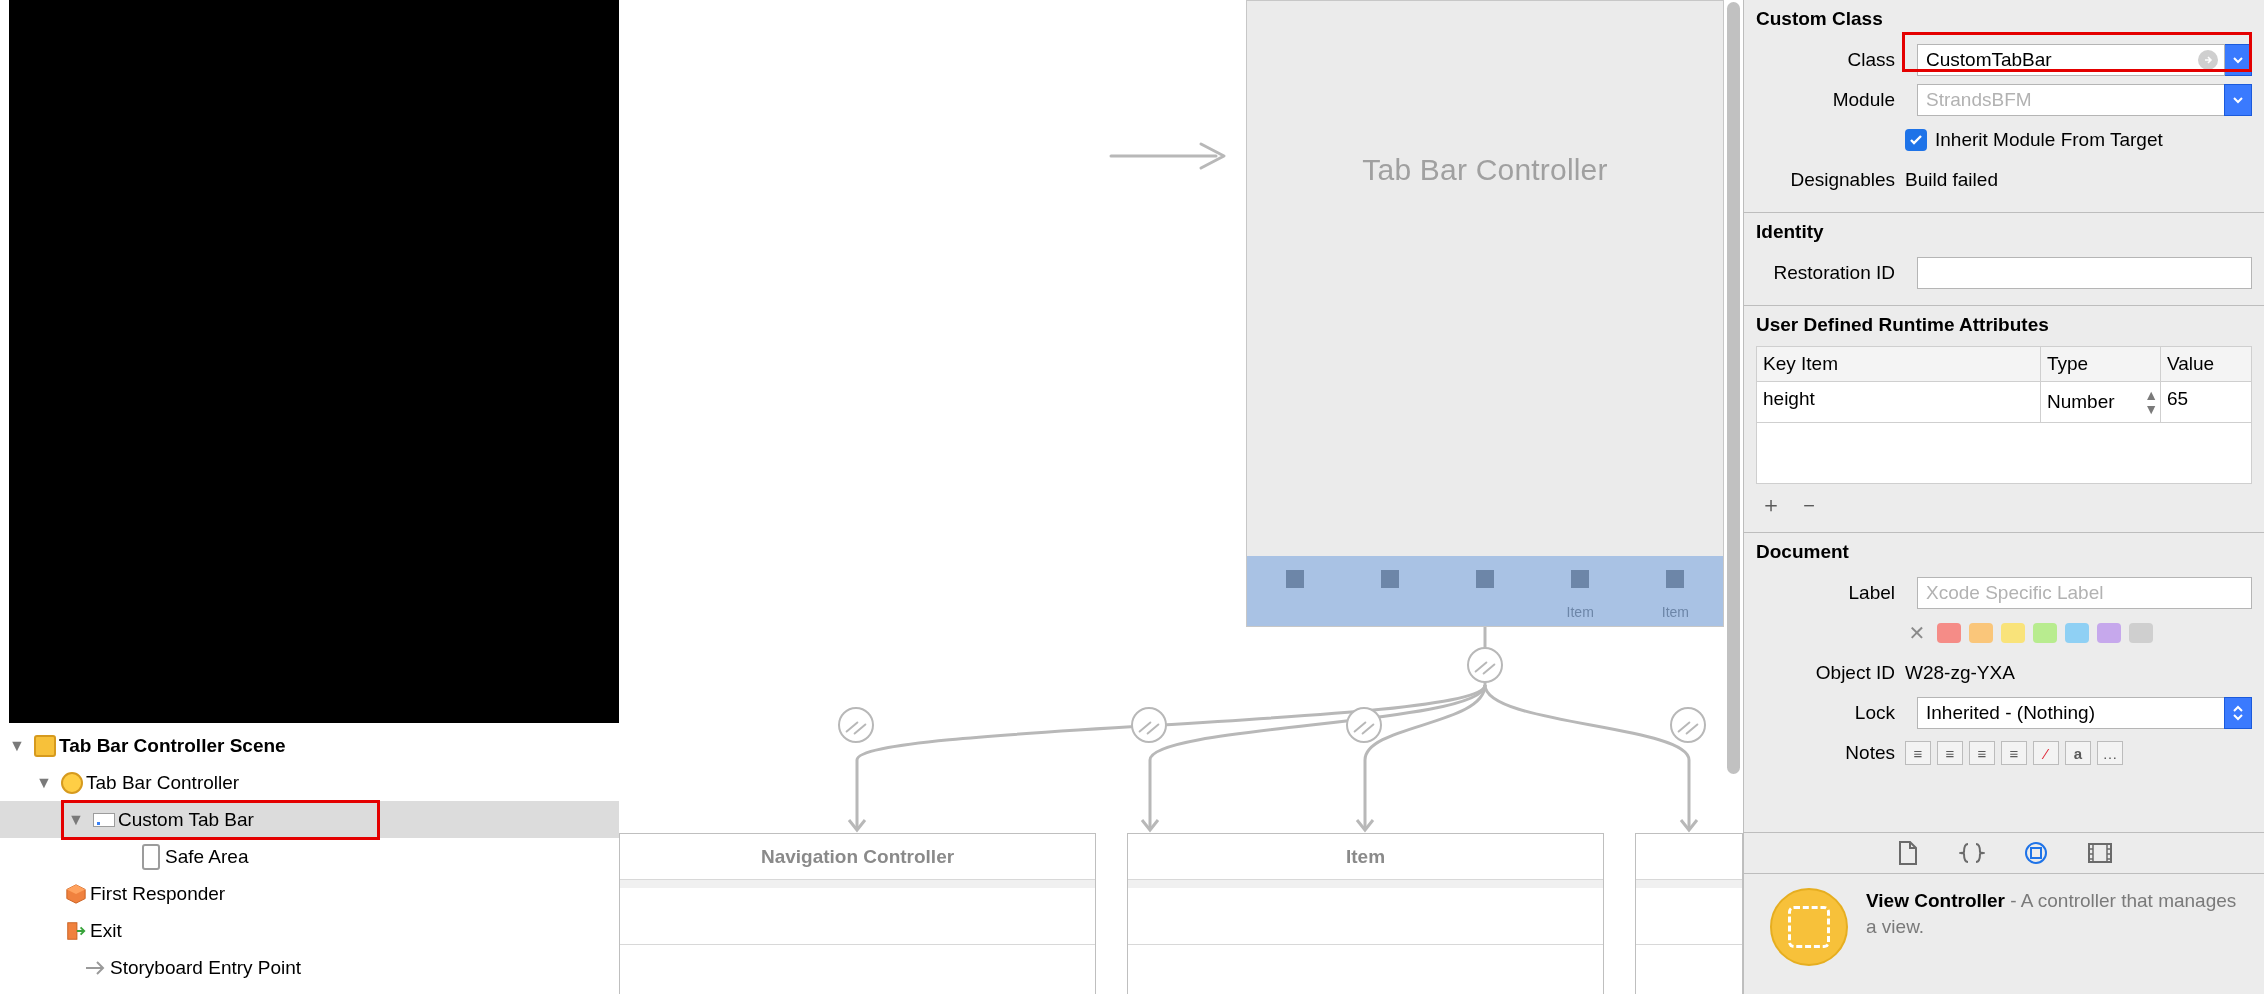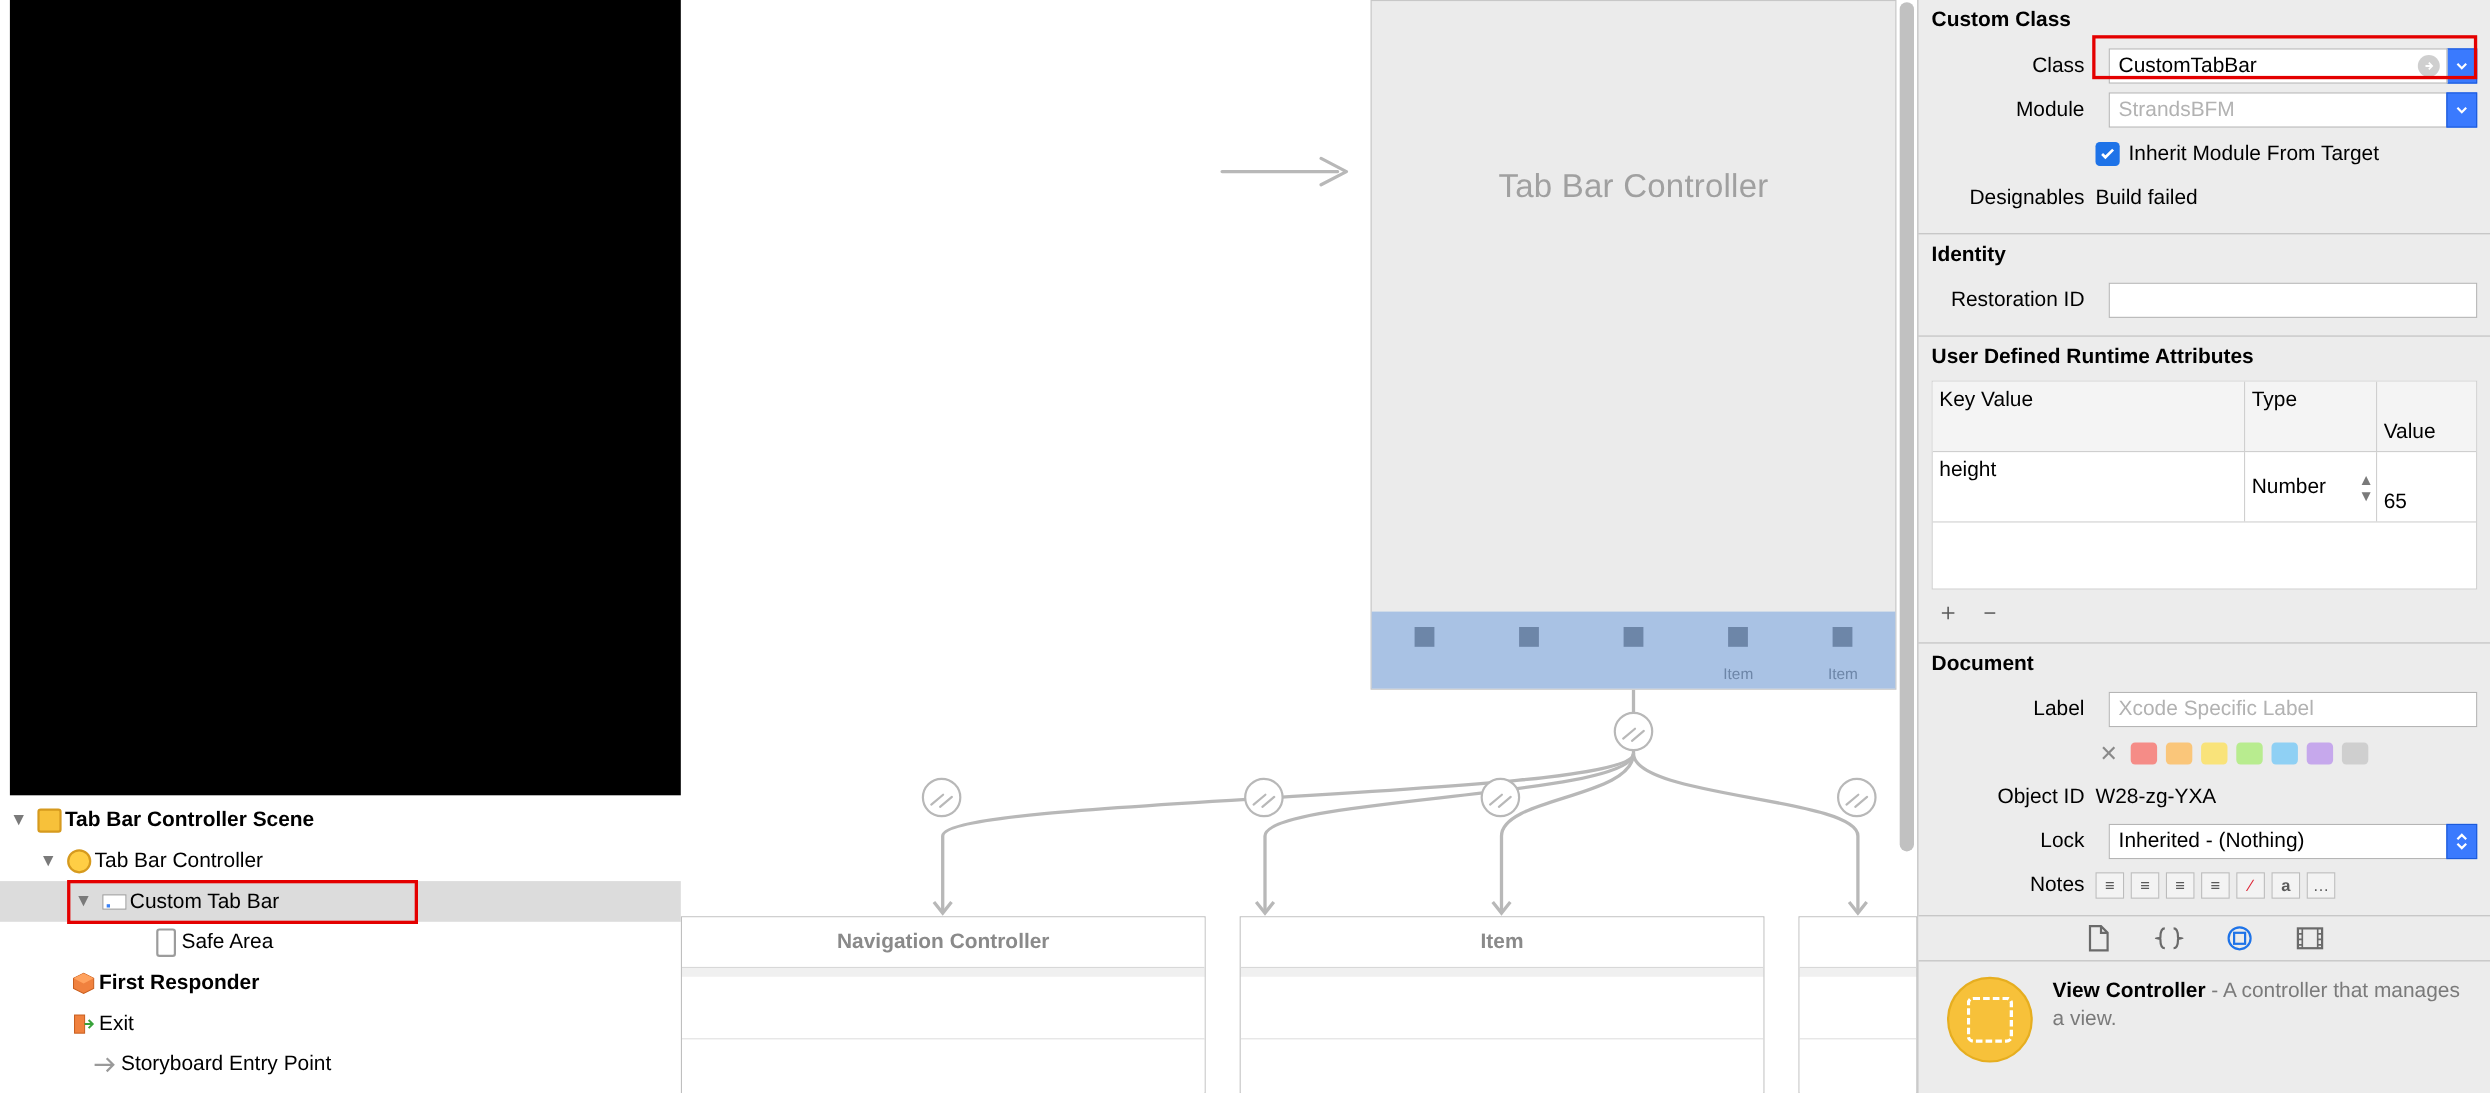--- a/index.html
+++ b/index.html
@@ -20,21 +20,21 @@
 .tree-row { height: 37px; display: flex; align-items: center; }
 .tree-row span.disclosure { width: 18px; margin-right: 4px; color: #7a7a7a; font-size: 16px; }
 .tree-row .icon-slot { width: 28px; display: inline-flex; justify-content: center; }
 .tree-row .label { white-space: nowrap; }
 
 
 #row-scene         { padding-left: 9px;  font-weight: 600; }
 #row-controller    { padding-left: 36px; }
 #row-custom        { padding-left: 68px; background: #dcdcdc; }
 #row-safearea      { padding-left: 137px; }
-#row-firstresp     { padding-left: 62px; font-weight: bold; }
+#row-firstresp     { padding-left: 62px; }
 #row-exit          { padding-left: 62px; }
 #row-entrypoint    { padding-left: 62px; margin-left: 20px; }
 
 
 #custom-highlight {
   position: absolute; left: 61px; top: 800px; width: 319px; height: 40px;
   border: 3px solid #e40000; pointer-events: none;
 }
 
 
@@ -133,21 +133,21 @@
 .clear-dot {
   width: 20px; height: 20px; border-radius: 50%; background: #cfcfcf; display: inline-flex; align-items: center; justify-content: center; margin-left: 6px; color: #fff; font-size: 13px;
 }
 
 
 .udra-head, .udra-row {
   display: grid; grid-template-columns: 1fr 120px 90px; border-bottom: 1px solid #cfcfcf;
 }
 .udra-head { background: #f4f4f4; font-weight: 400; }
 .udra-head div, .udra-row div { padding: 6px 6px; border-right: 1px solid #cfcfcf; }
-.udra-head div:last-child, .udra-row div:last-child { border-right: none; margin-top: 29px; }
+.udra-head div:last-child, .udra-row div:last-child { border-right: none; }
 .udra-row .type { display: flex; align-items: center; justify-content: space-between; padding-right: 2px; }
 .udra-footer { display: flex; gap: 16px; padding: 6px 4px 0 4px; font-size: 22px; color: #5a5a5a; }
 
 
 .color-swatches { display: flex; gap: 8px; align-items: center; }
 .sw { width: 24px; height: 20px; border-radius: 4px; }
 .sw-x { width: 24px; height: 20px; color: #8a8a8a; display: inline-flex; align-items: center; justify-content: center; font-size: 20px; }
 
 
 #seg-bar {
@@ -390,21 +390,21 @@
       <div class="ctrl">
         <div class="textbox" style="flex:1"></div>
       </div>
     </div>
   </div>
 
   <div class="panel">
     <h3>User Defined Runtime Attributes</h3>
     <div style="border:1px solid #cfcfcf; background:#fff">
       <div class="udra-head">
-        <div>Key Value</div>
+        <div>Key Item</div>
         <div>Type</div>
         <div>Value</div>
       </div>
       <div class="udra-row">
         <div>height</div>
         <div class="type">
           <span>Number</span>
           <span style="color:#7a7a7a;font-size:14px;line-height:1">▲<br>▼</span>
         </div>
         <div>65</div>

